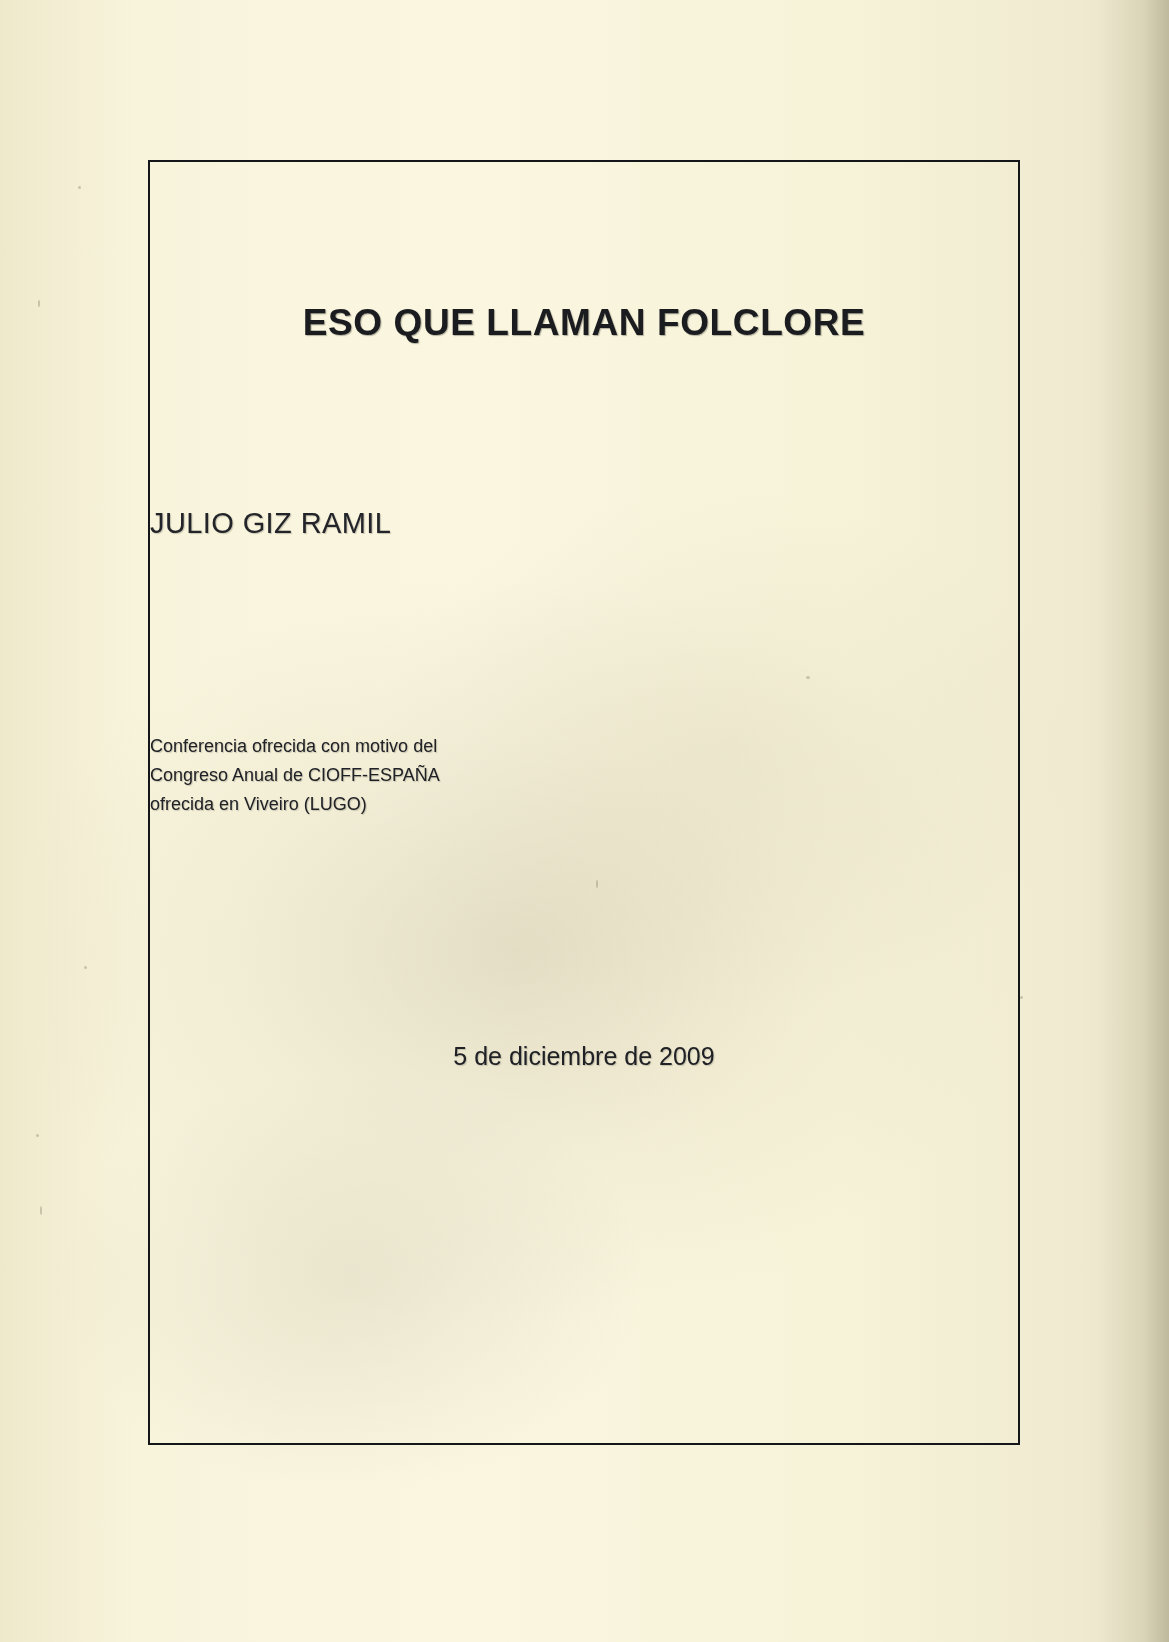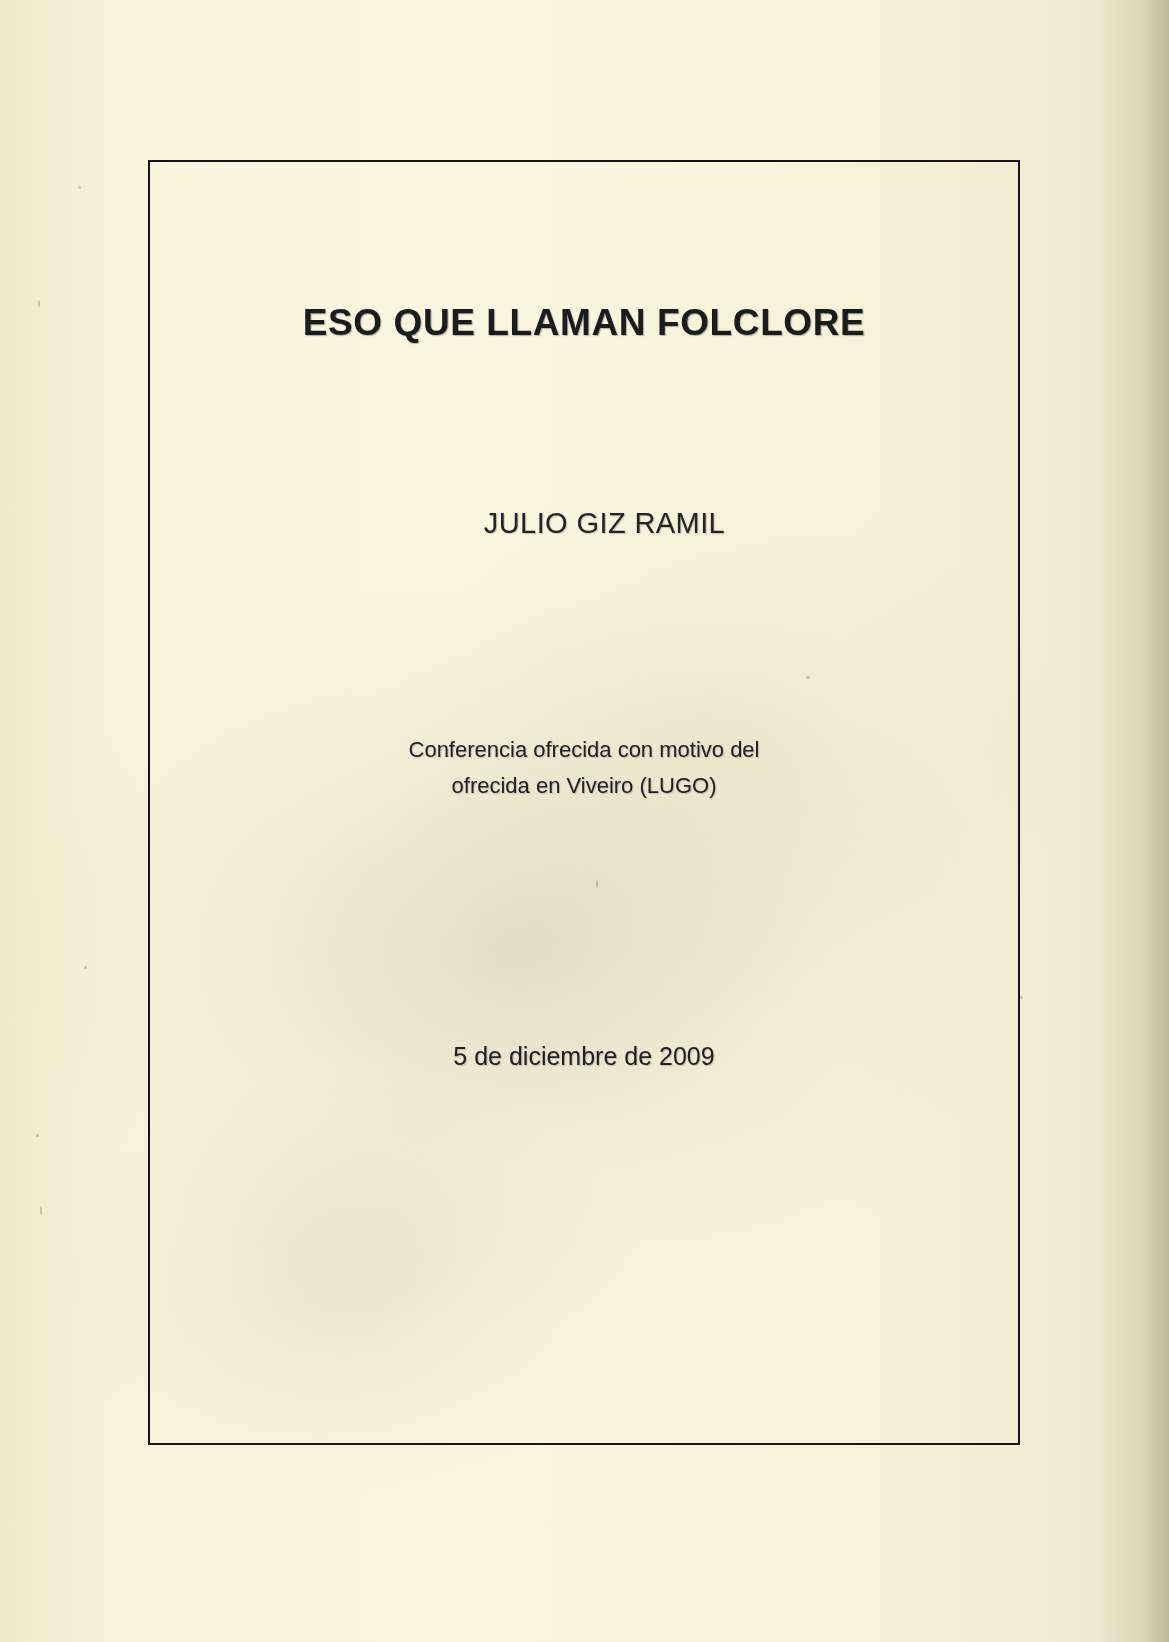--- a/index.html
+++ b/index.html
@@ -60,34 +60,32 @@
     font-weight: bold;
     letter-spacing: 0.6px;
     color: #1b1c20;
     text-shadow: 1px 1px 1px rgba(90,88,75,0.45);
   }
 
   .author {
     position: absolute;
     left: 0; right: 0;
     top: 345px;
-    text-align: center;
+    text-align: left;
     font-size: 29px;
     color: #23242a;
     letter-spacing: 0.4px;
     text-shadow: 1px 1px 1px rgba(100,98,82,0.35);
-    padding-left: 41px;
   }
 
   .subtitle {
     position: absolute;
     left: 0; right: 0;
     top: 570px;
-    text-align: center;
-    font-size: 22px;
+    font-size: 18px;
     line-height: 1.62;
     color: #202126;
     text-shadow: 1px 1px 1px rgba(100,98,82,0.30);
   }
   .subtitle .line { display: block; }
 
   .date {
     position: absolute;
     left: 0; right: 0;
     top: 880px;
@@ -125,20 +123,21 @@
   <span class="speckle" style="left:596px; top:880px; width:2px; height:8px;"></span>
 
   <div class="frame">
 
     <div class="title">ESO QUE LLAMAN FOLCLORE</div>
 
     <div class="author">JULIO GIZ RAMIL</div>
 
     <div class="subtitle">
       <span class="line">Conferencia ofrecida con motivo del</span>
+      <span class="line">Congreso Anual de CIOFF-ESPAÑA</span>
       <span class="line">ofrecida en Viveiro (LUGO)</span>
     </div>
 
     <div class="date">5 de diciembre de 2009</div>
 
 
   </div>
 </div>
 
 </body></html>

